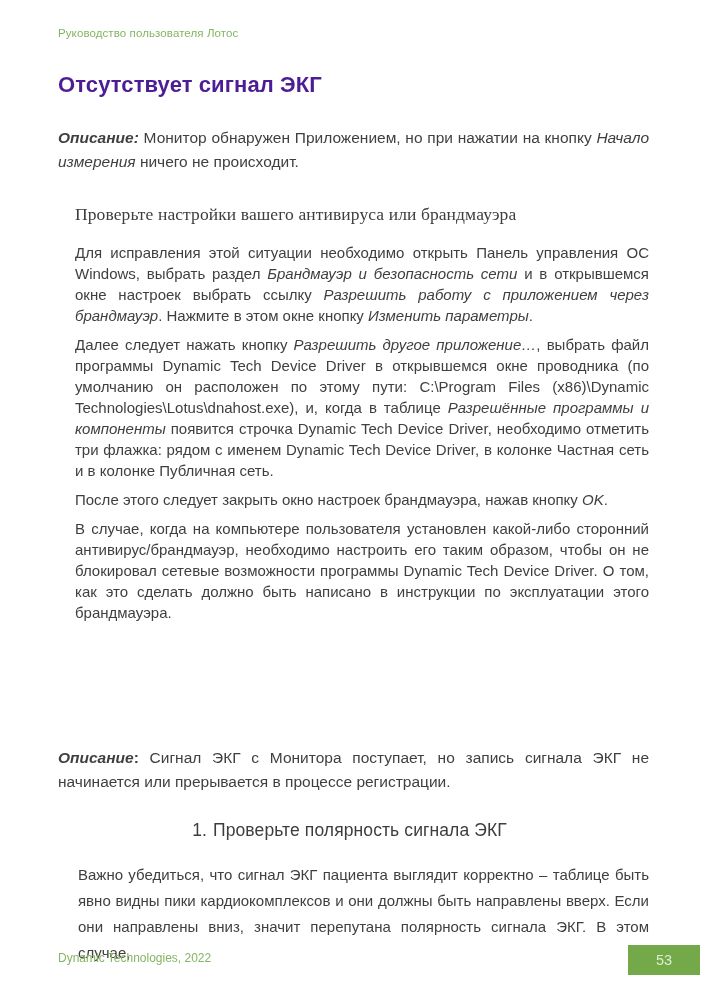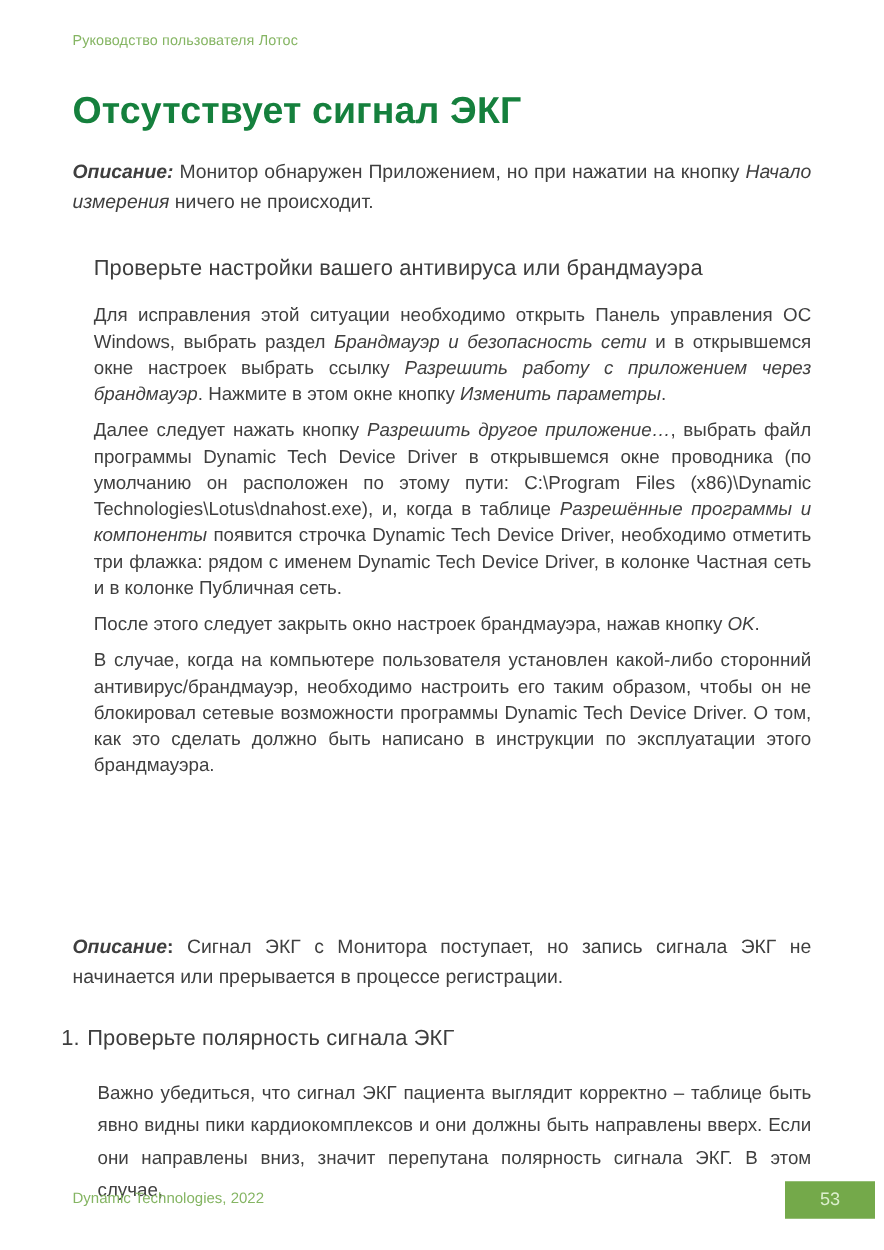--- a/index.html
+++ b/index.html
@@ -21,21 +21,21 @@
 
   .header{
     position:absolute;top:27px;left:58px;right:57px;
     font-size:11.5px;color:var(--green-text);
     letter-spacing:.1px;
   }
 
   .h1{
     position:absolute;left:58px;right:57px;
     margin:0;
-    font-size:30px;font-weight:700;color:#15803d;
+    font-size:22px;font-weight:700;color:#4c1d95;
     letter-spacing:.1px;
   }
   .h1-first{top:72px;}
   .h1-second{top:696px;}
 
   .desc{
     position:absolute;left:58px;width:591px;
     margin:0;
     font-size:15.5px;line-height:24px;
     text-align:justify;
@@ -43,35 +43,36 @@
   }
   .desc1{top:126px;}
   .desc2{top:746px;}
 
   .subsection{
     position:absolute;top:204px;left:75px;width:574px;
   }
   .subsection h2{
     margin:0 0 17px 0;
     font-size:17.5px;font-weight:400;line-height:21px;
-    color:#3d3d3d;letter-spacing:.1px;
+    color:#3d3d3d;letter-spacing:.1px;font-family:Liberation Serif, serif;
   }
   .subsection p.body{
     margin:0 0 8px 0;
   }
   .body{
     font-size:15px;line-height:21px;
     text-align:justify;
     color:#3f3f3f;
   }
 
   .numbered-heading{
     position:absolute;top:820px;left:49px;right:57px;
     font-size:17.5px;font-weight:400;color:#3d3d3d;
     letter-spacing:.1px;
+    text-align:center;
   }
   .numbered-heading .num{margin-right:6px;}
 
   .last-para{
     position:absolute;top:862px;left:78px;width:571px;
     margin:0;
     font-size:15px;line-height:26px;
     text-align:justify;
   }
 

